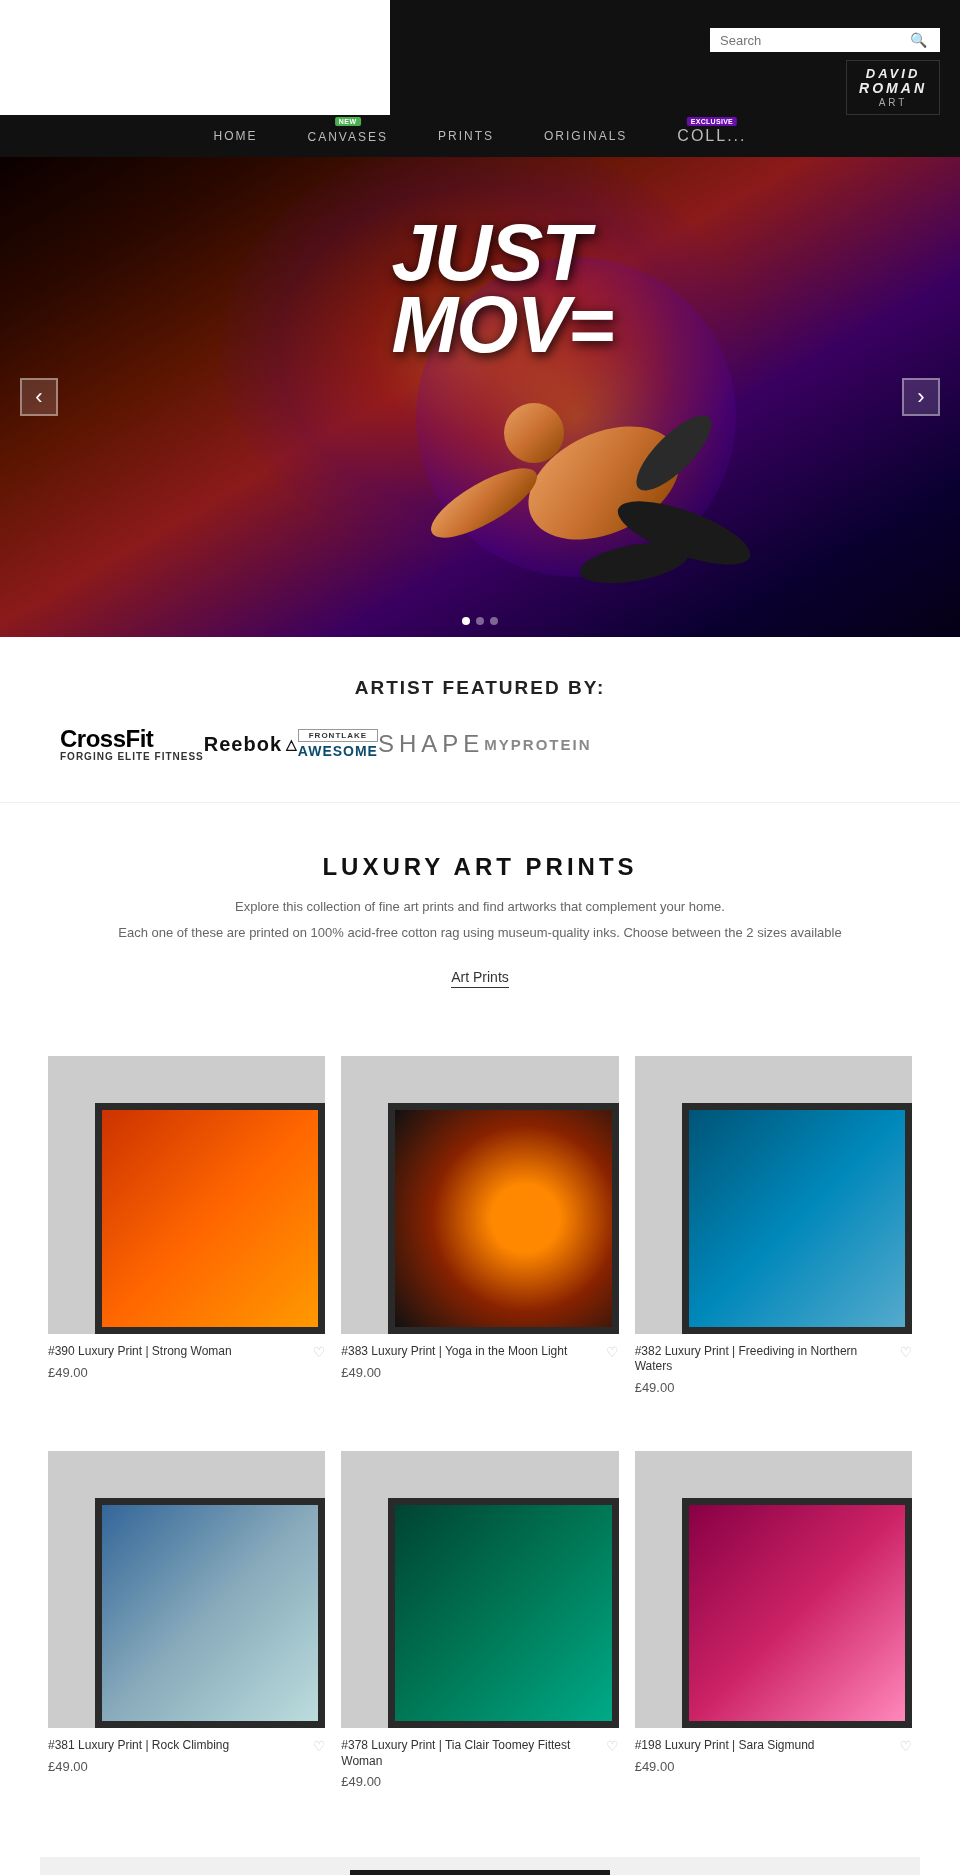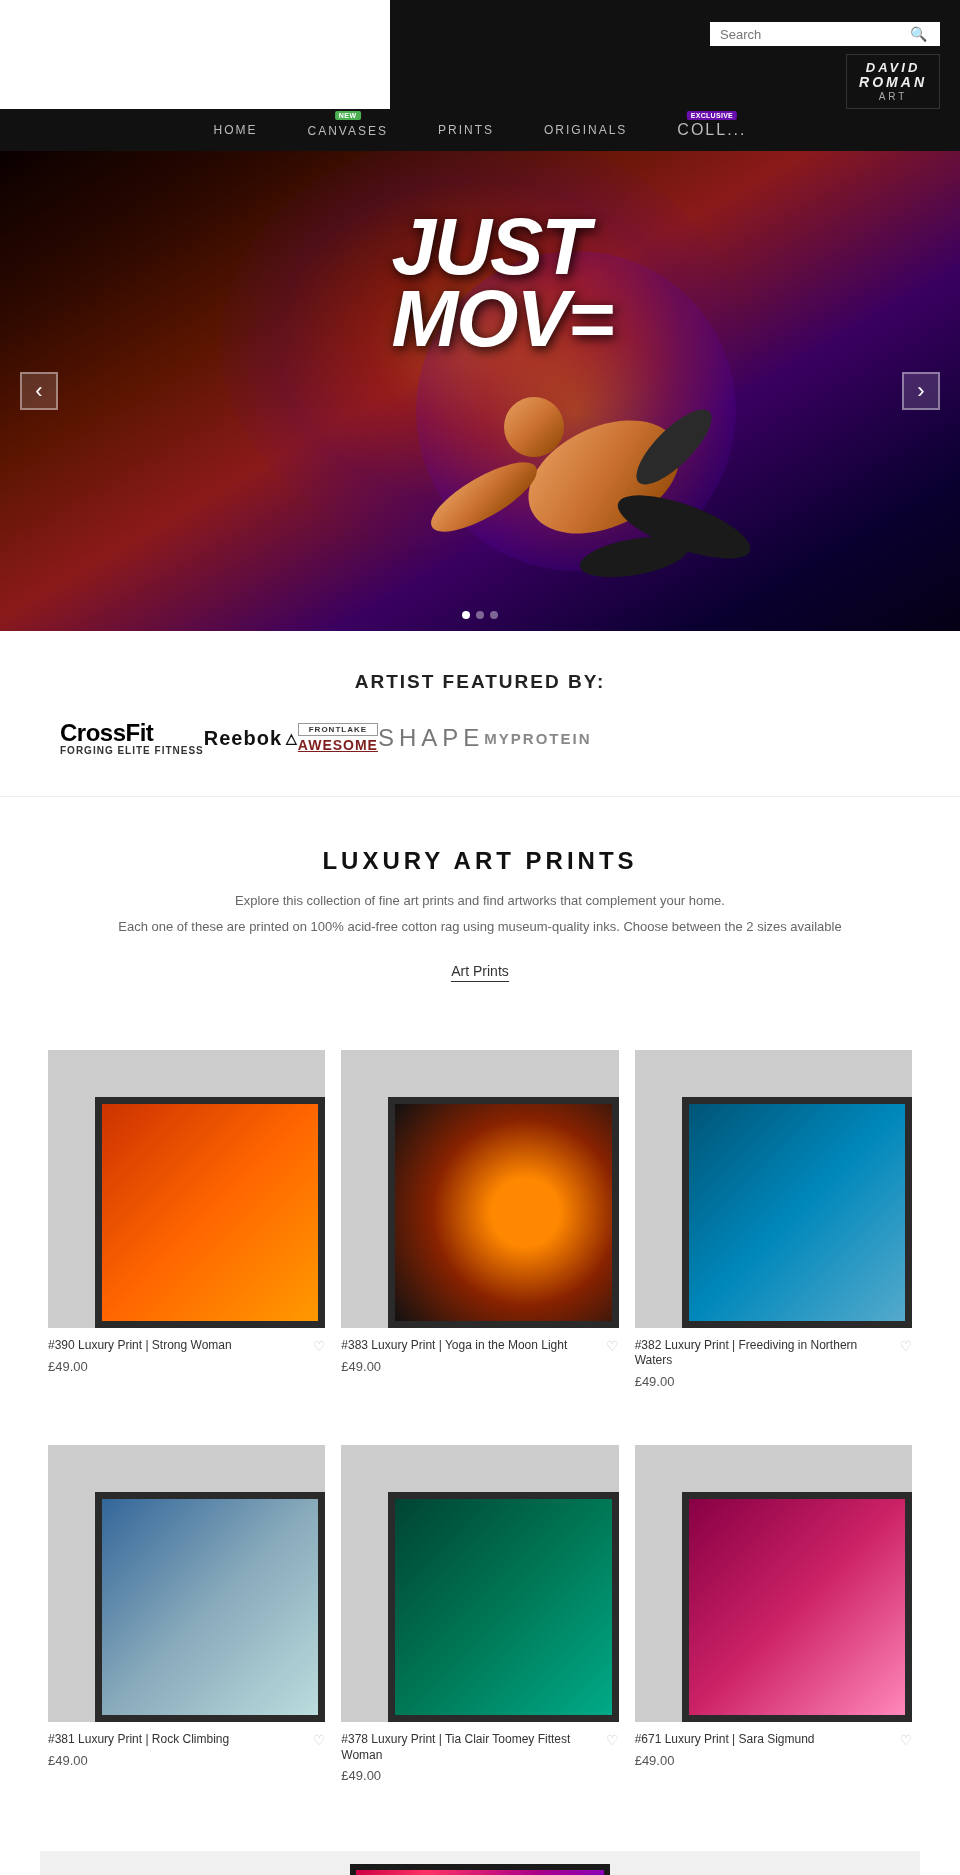--- a/index.html
+++ b/index.html
@@ -9,21 +9,21 @@
 <body>
 
 <div style="background:#fff;">
 
   <div style="display:flex; align-items:stretch; background:#fff; min-height:90px;">
 
     <div style="flex:0 0 390px; background:#fff; min-height:90px;"></div>
 
     <div style="flex:1; background:#111; display:flex; flex-direction:column; align-items:flex-end; justify-content:flex-start; padding: 8px 20px 0 20px;">
 
-      <div style="display:flex; align-items:center; background:#fff; padding:4px 10px; margin-bottom:8px; width:230px; margin-top:14px;">
+      <div style="display:flex; align-items:center; background:#fff; padding:4px 10px; margin-bottom:8px; width:230px; margin-top:20px;">
         <input type="text" style="border: none; outline: none; font-size: 13px; width: 190px; background: transparent;" placeholder="Search">
         <span style="font-size:14px; color:#555; cursor:pointer;">🔍</span>
       </div>
 
       <div style="background:#111; padding:6px 12px; text-align:center; line-height:1.1; border:1px solid #333;">
         <div style="color:#eee; font-size:13px; font-weight:900; letter-spacing:3px; font-style:italic;">DAVID</div>
         <div style="color:#eee; font-size:14px; font-weight:900; letter-spacing:3px; font-style:italic;">ROMAN</div>
         <div style="color:#aaa; font-size:10px; letter-spacing:3px;">ART</div>
       </div>
     </div>
@@ -98,21 +98,21 @@
       <div style="font-size:10px; font-weight:700; letter-spacing:1px; color:#333;">FORGING ELITE FITNESS</div>
     </div>
 
     <div style="font-size:20px; font-weight:700; color:#111; letter-spacing:1px; display:flex; align-items:center; gap:4px;">
       <span>Reebok</span>
       <span style="font-size:14px;">△</span>
     </div>
 
     <div style="text-align:center;">
       <div style="font-size:8px; font-weight:700; color:#333; letter-spacing:1px; border:1px solid #999; padding:1px 3px;">FRONTLAKE</div>
-      <div style="font-size:14px; font-weight:900; color:#7f1d1d; letter-spacing:1px; margin-top:1px;text-decoration:underline;">AWESOME</div>
+      <div style="font-size:14px; font-weight:900; color:#0c4a6e; letter-spacing:1px; margin-top:1px;">AWESOME</div>
     </div>
 
     <div style="font-size:24px; font-weight:200; color:#777; letter-spacing:5px;">SHAPE</div>
 
     <div style="font-size:15px; font-weight:700; color:#888; letter-spacing:2px;">MYPROTEIN</div>
   </div>
 </div>
 
 <div style="padding:50px 80px 10px; text-align:center;">
   <h2 style="font-size:24px; font-weight:900; letter-spacing:4px; color:#111; margin-bottom:16px;">LUXURY ART PRINTS</h2>
@@ -183,21 +183,21 @@
       <span style="color:#ccc; font-size:14px; cursor:pointer; flex-shrink:0;">♡</span>
     </div>
     <div style="font-size:13px; color:#555;">£49.00</div>
   </div>
 
   <div style="padding:8px; cursor:pointer;">
     <div style="width:100%; aspect-ratio:1; background:#ccc; position:relative; overflow:hidden; margin-bottom:10px;">
       <div style="width:83%; height:83%; position:absolute; bottom:0; right:0; border:7px solid #2a2a2a; background:linear-gradient(135deg, #880044 0%, #cc2266 50%, #ff88bb 100%);"></div>
     </div>
     <div style="display:flex; justify-content:space-between; align-items:flex-start; margin-bottom:5px;">
-      <span style="font-size:12px; color:#333; line-height:1.3; flex:1; padding-right:8px;">#671 Luxury Print | Sara Sigmund</span>
+      <span style="font-size:12px; color:#333; line-height:1.3; flex:1; padding-right:8px;">#198 Luxury Print | Sara Sigmund</span>
       <span style="color:#ccc; font-size:14px; cursor:pointer; flex-shrink:0;">♡</span>
     </div>
     <div style="font-size:13px; color:#555;">£49.00</div>
   </div>
 </div>
 
 <div style="height:60px;"></div>
 
 <div style="margin:0 40px 0; height:155px; background:#f0f0f0; overflow:hidden; display:flex; align-items:center; justify-content:center;">
   <div style="width:260px; height:130px; background:linear-gradient(135deg, #cc0044 0%, #ff3366 20%, #aa0088 50%, #8800bb 70%, #ff8800 100%); border:6px solid #1a1a1a;"></div>

